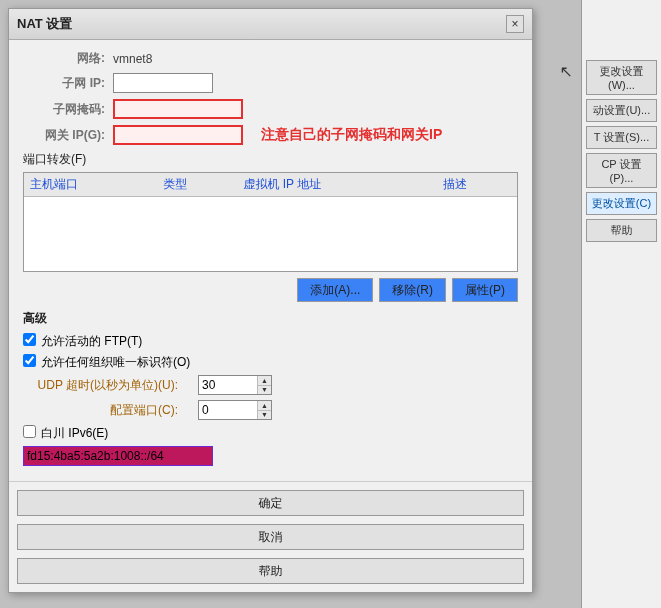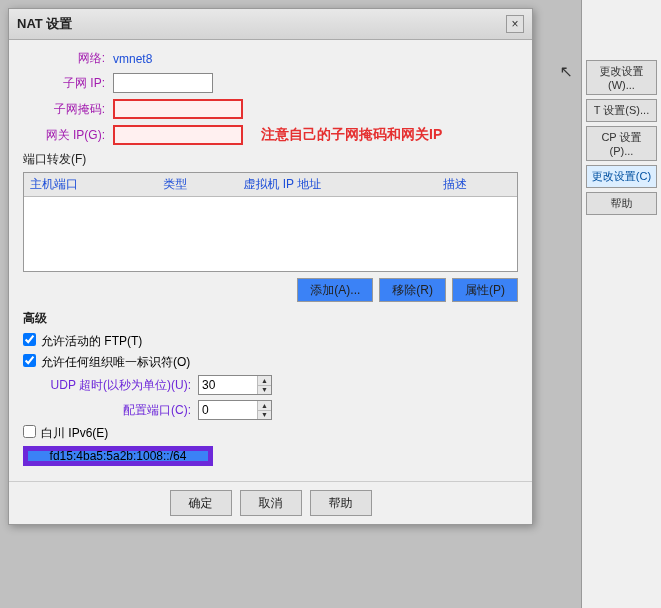--- a/index.html
+++ b/index.html
@@ -93,26 +93,27 @@
     .form-row {
       display: flex;
       align-items: center;
       margin-bottom: 6px;
     }
 
     .form-label {
       width: 90px;
       text-align: right;
       padding-right: 8px;
-      color: #a21caf;
+      color: #737373;
       flex-shrink: 0;
+      font-weight: bold;
     }
 
     .form-value {
-      color: #1d4ed8;
+      color: #404040;
     }
 
     .form-input {
       height: 20px;
       border: 1px solid #888;
       background: white;
       padding: 0 3px;
       font-size: 12px;
       outline: none;
     }
@@ -194,22 +195,22 @@
 
     .adv-form-row {
       display: flex;
       align-items: center;
       margin-bottom: 5px;
     }
 
     .adv-label {
       width: 175px;
       text-align: right;
-      padding-right: 7px;
-      color: #6d28d9;
+      padding-right: 20px;
+      color: #a16207;
       flex-shrink: 0;
       font-size: 12px;
     }
 
     .spinner-group {
       display: flex;
       align-items: stretch;
       border: 1px solid #888;
       background: white;
       height: 20px;
@@ -241,41 +242,41 @@
       align-items: center;
       justify-content: center;
       color: #333;
     }
 
     .spin-up { border-bottom: 1px solid #bbb; }
 
     .ipv6-input {
       width: 190px;
       height: 20px;
-      border: 5px solid #6d28d9;
-      background: #3b82f6;
+      border: 1px solid #6d28d9;
+      background: #be185d;
       padding: 0 3px;
       font-size: 12px;
-      text-align: center;
     }
 
     .bottom-btn-row {
       display: flex;
       gap: 8px;
       margin-top: 8px;
       margin-bottom: 8px;
     }
 
     .dialog-footer {
       border-top: 1px solid #ccc;
       display: flex;
       justify-content: center;
       gap: 8px;
       padding: 8px;
       background: #f0f0f0;
+      flex-direction: column;
     }
 
     .footer-btn {
       height: 26px;
       padding: 0 18px;
       background: #e1e1e1;
       border: 1px solid #999;
       cursor: pointer;
       font-size: 12px;
       color: #222;
@@ -290,20 +291,21 @@
       color: #333;
       pointer-events: none;
     }
   </style>
 </head>
 <body>
 
 <div class="bg-panel">
   <div class="bg-panel-buttons">
     <button class="bg-btn">更改设置(W)...</button>
+    <button class="bg-btn">动设置(U)...</button>
     <button class="bg-btn">T 设置(S)...</button>
     <button class="bg-btn">CP 设置(P)...</button>
     <button class="bg-btn bg-btn-accent">更改设置(C)</button>
     <button class="bg-btn">帮助</button>
   </div>
 </div>
 
 <div class="dialog">
 
   <div class="dialog-titlebar">

